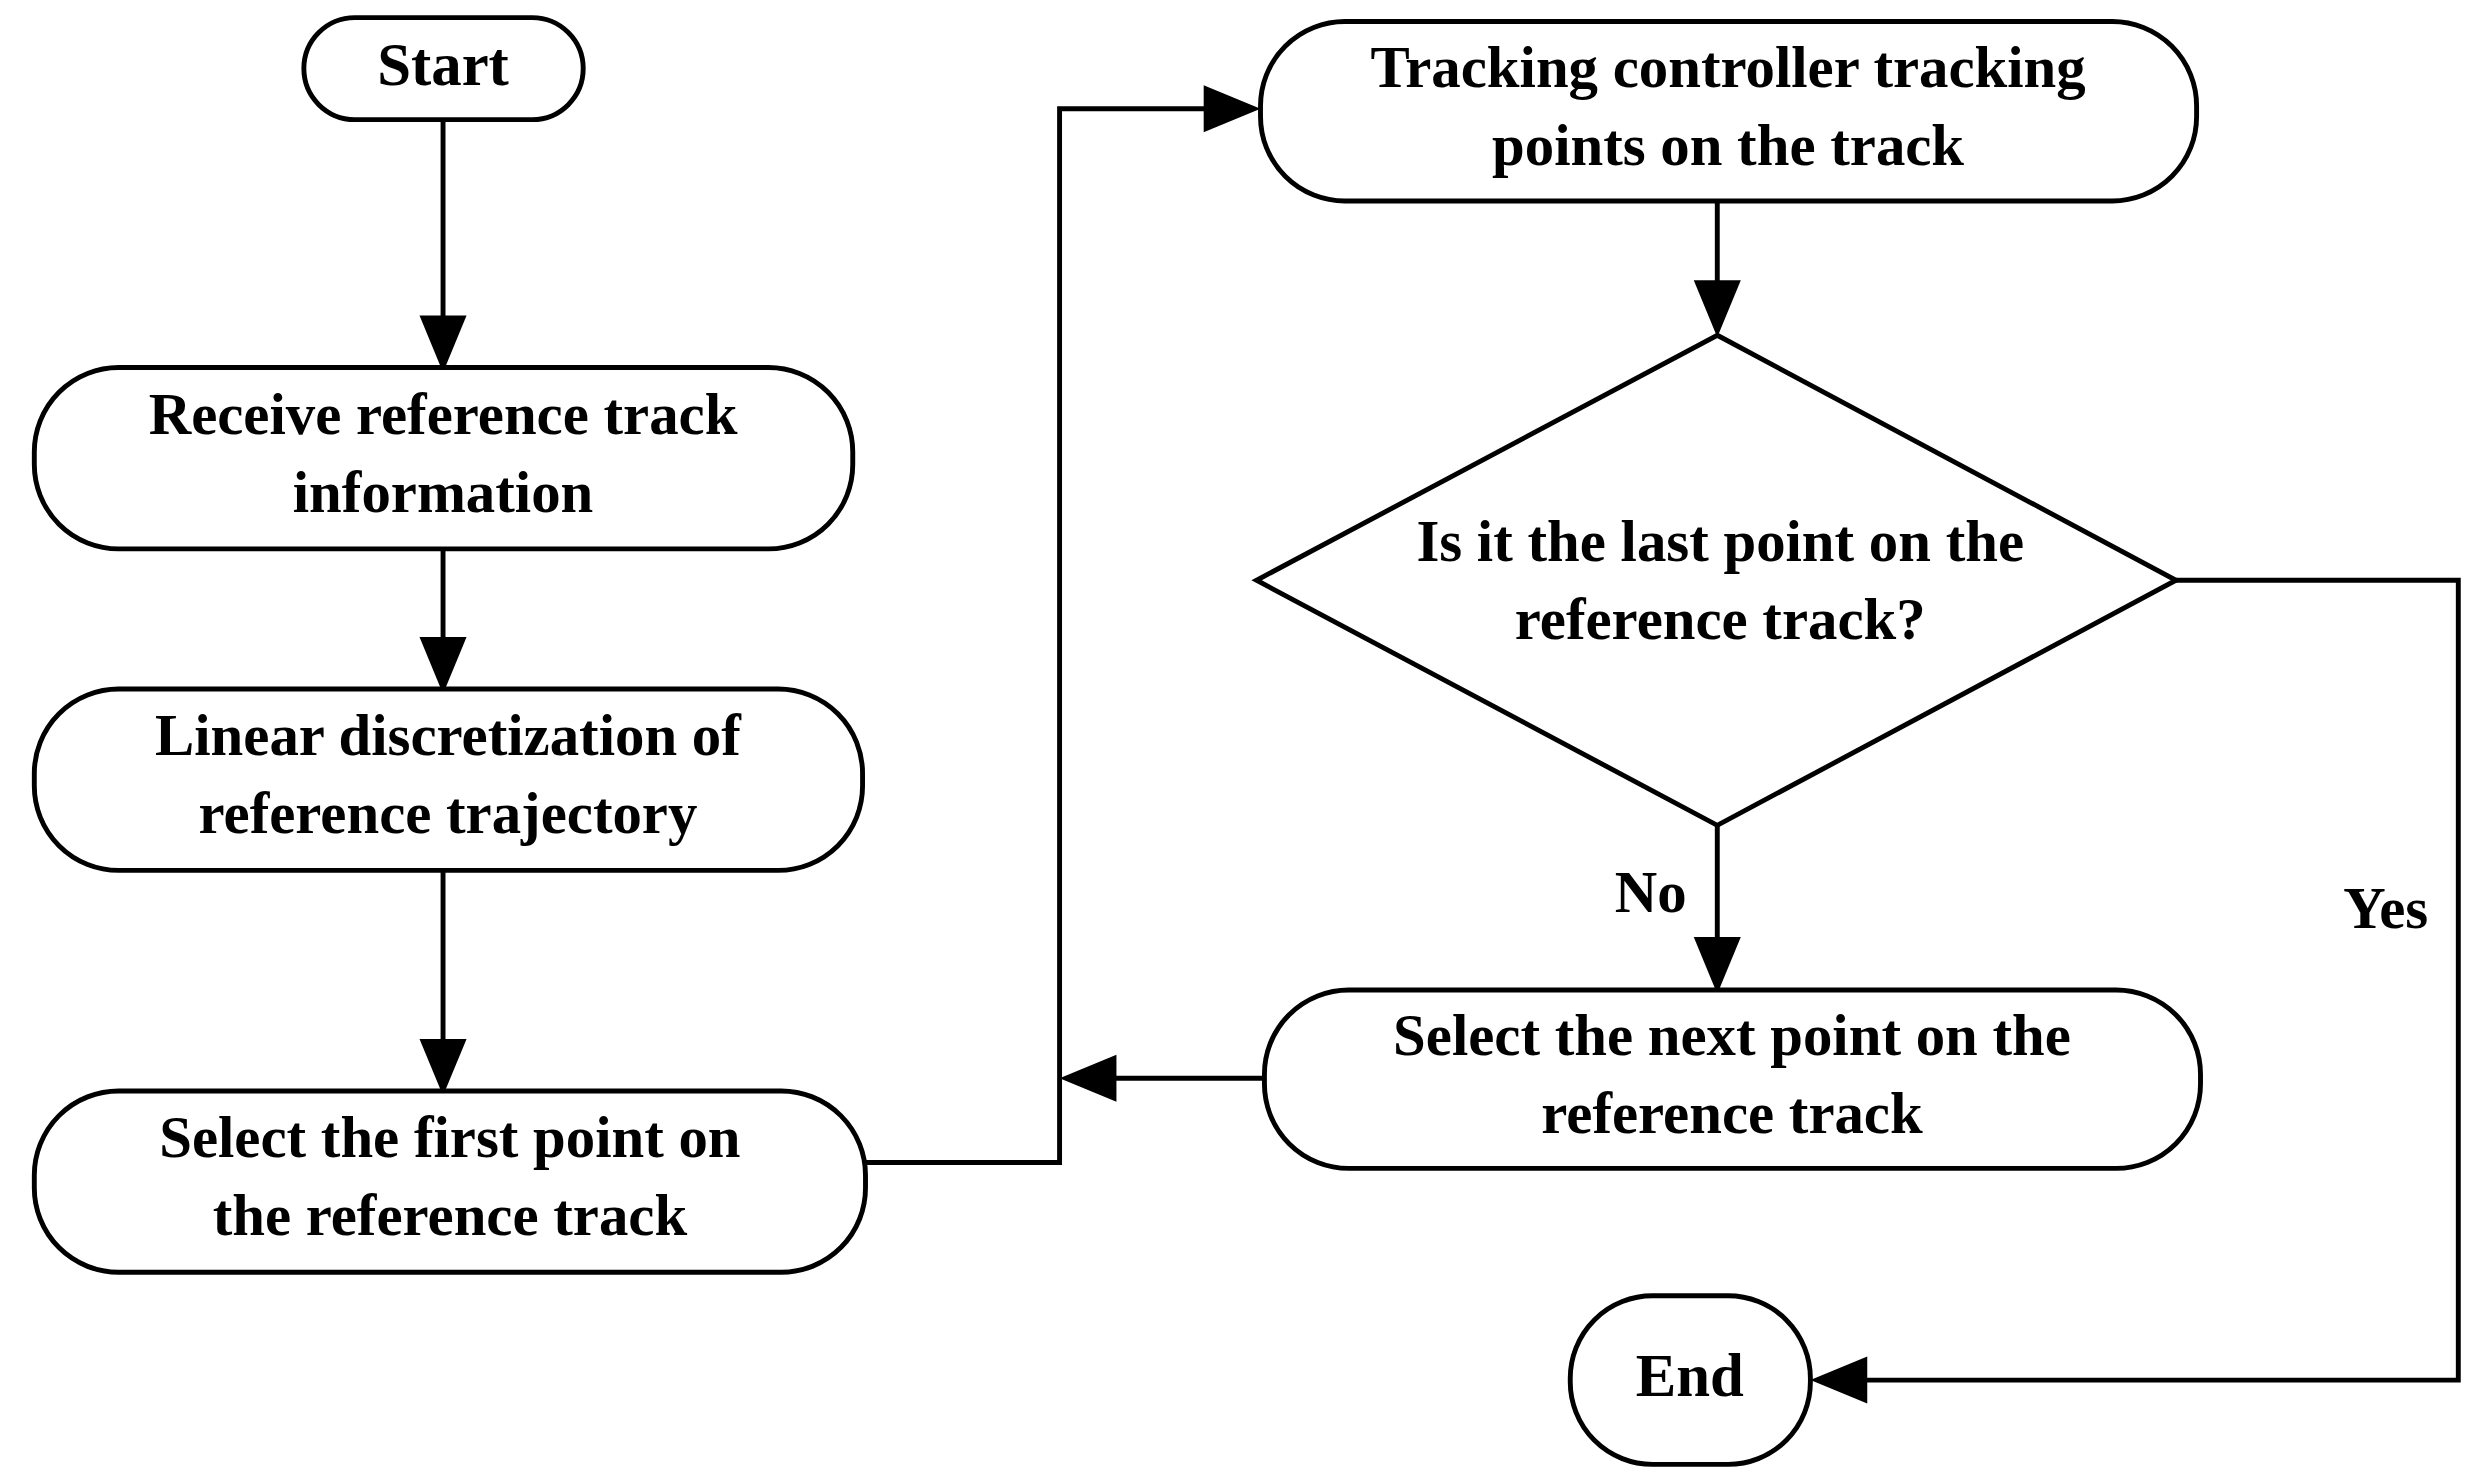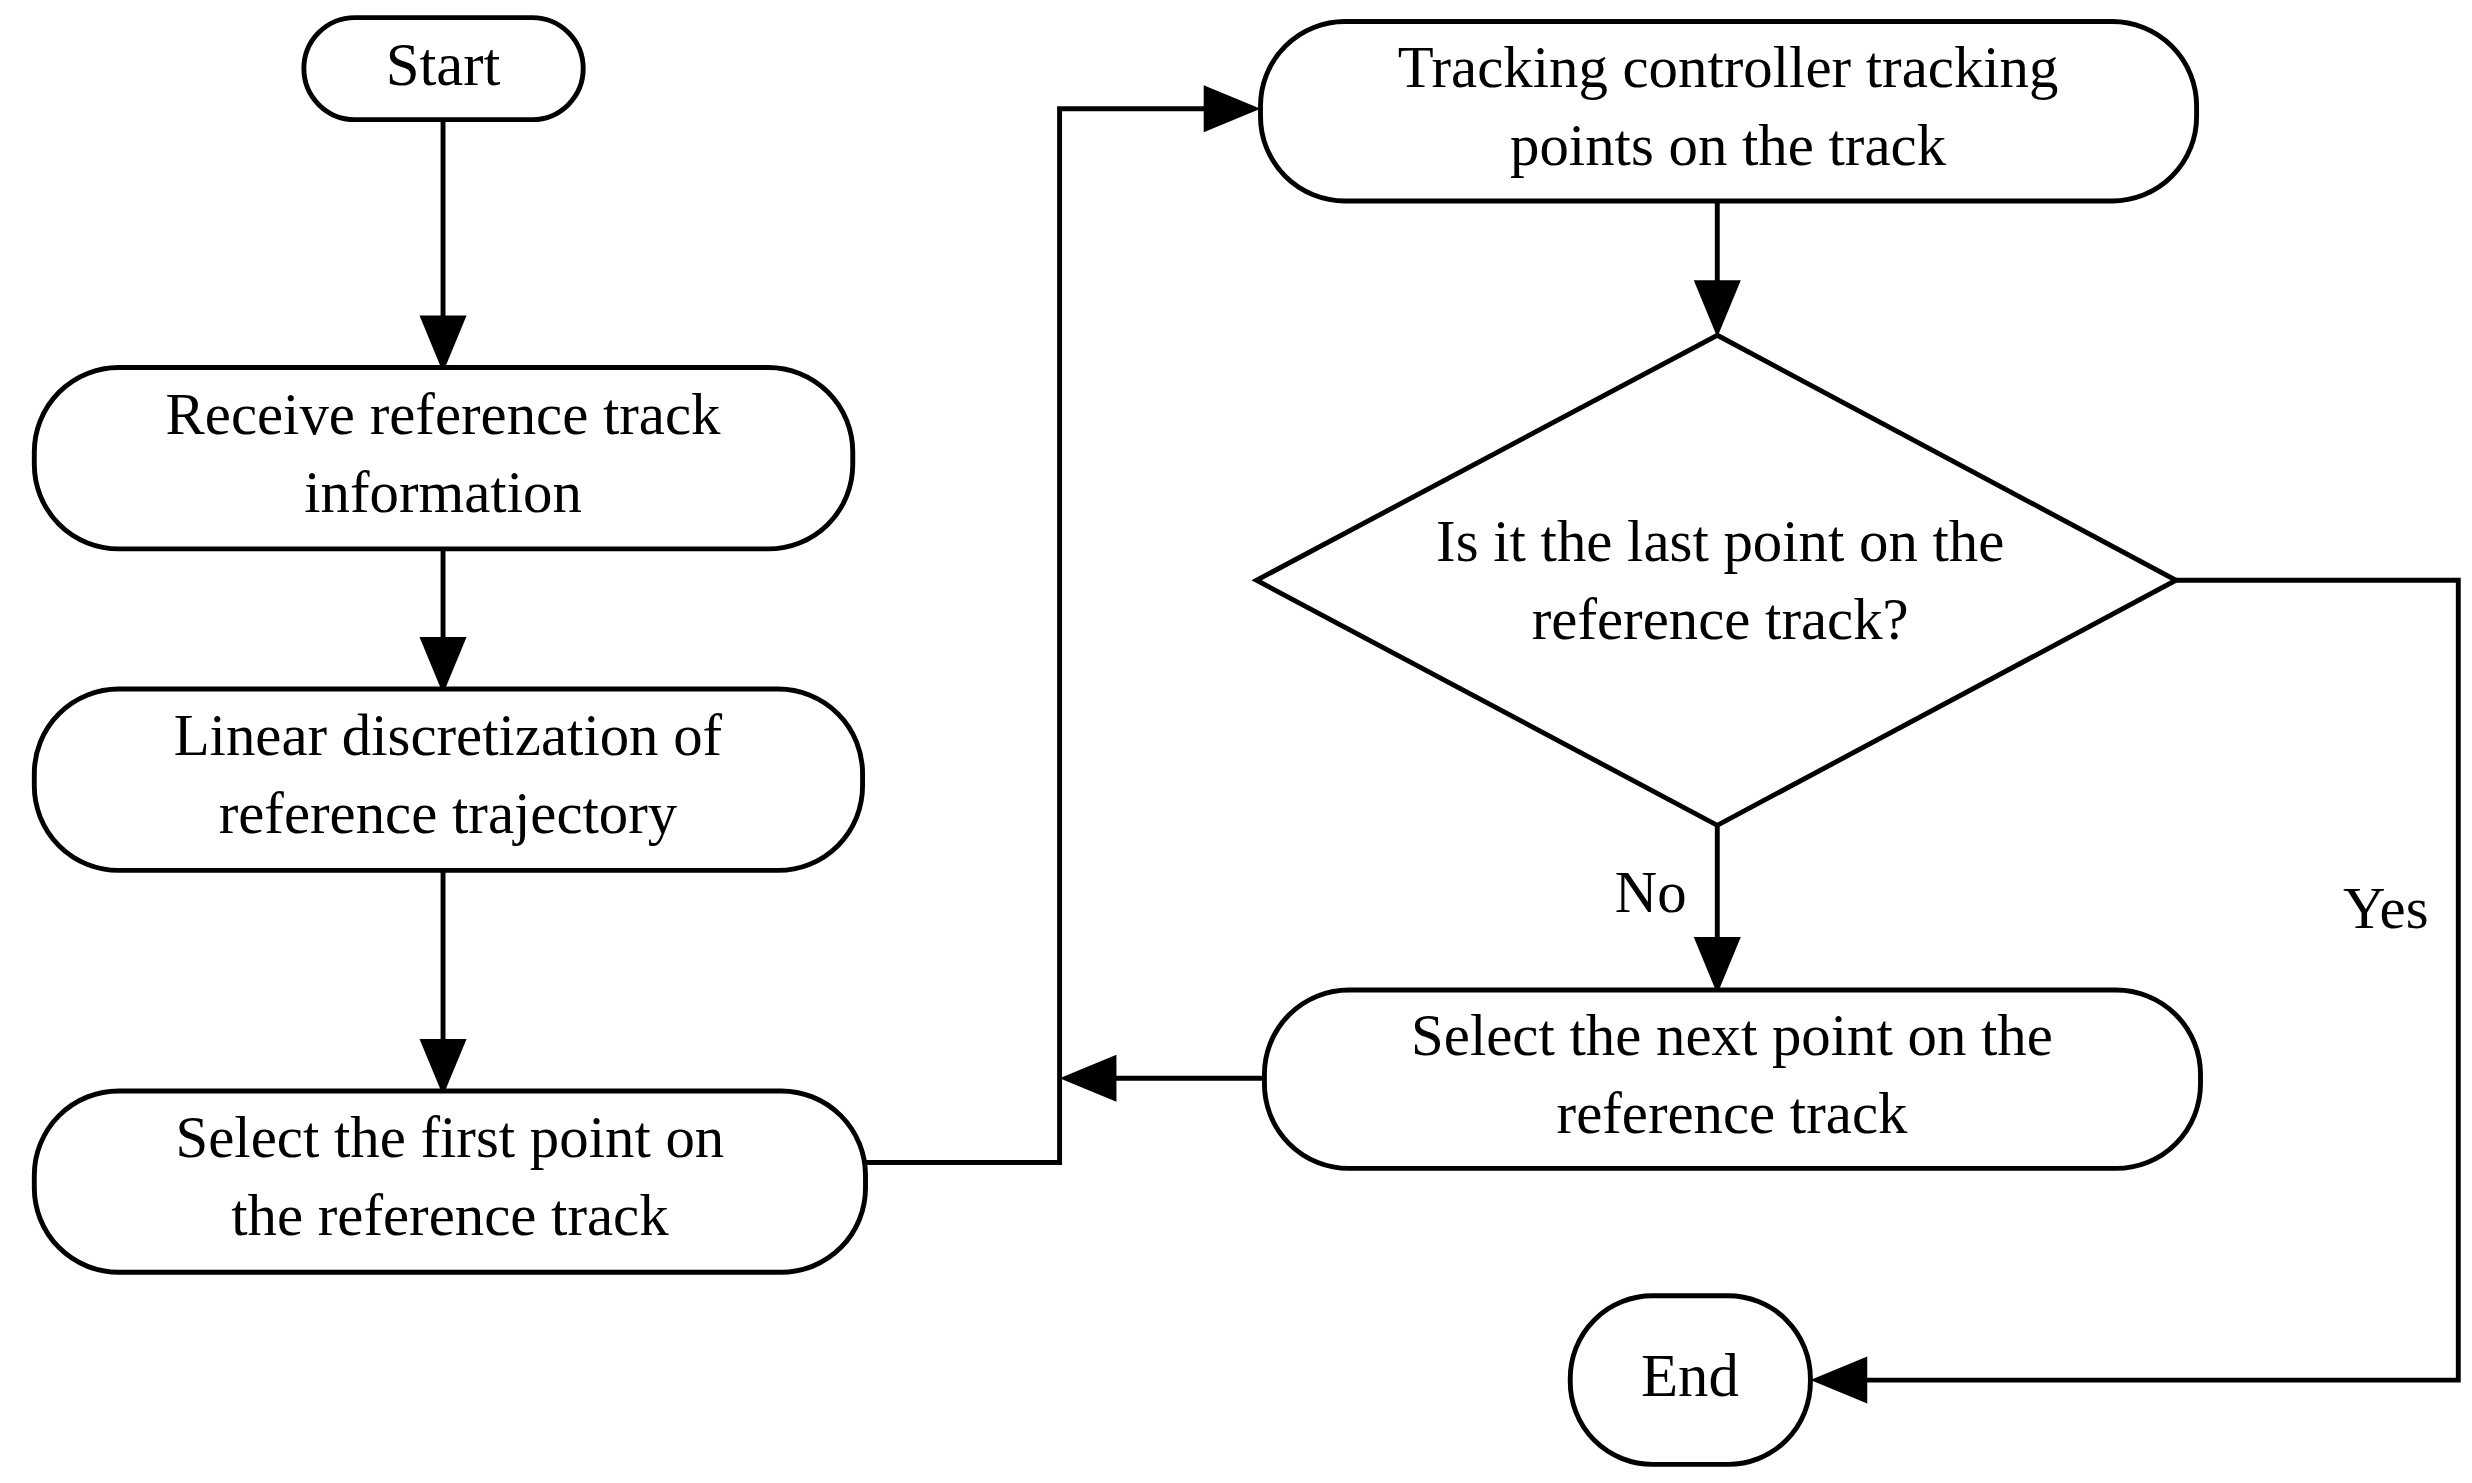--- a/index.html
+++ b/index.html
@@ -11,20 +11,21 @@
     width: 2473px;
     height: 1484px;
     overflow: hidden;
     font-family: "Liberation Serif", "DejaVu Serif", serif;
   }
   #flowchart-root {
     position: relative;
     width: 2473px;
     height: 1484px;
     background: #ffffff;
+    font-weight: bold;
   }
   svg#flow-svg {
     position: absolute;
     top: 0;
     left: 0;
     width: 2473px;
     height: 1484px;
     display: block;
   }
   .node-shape {

